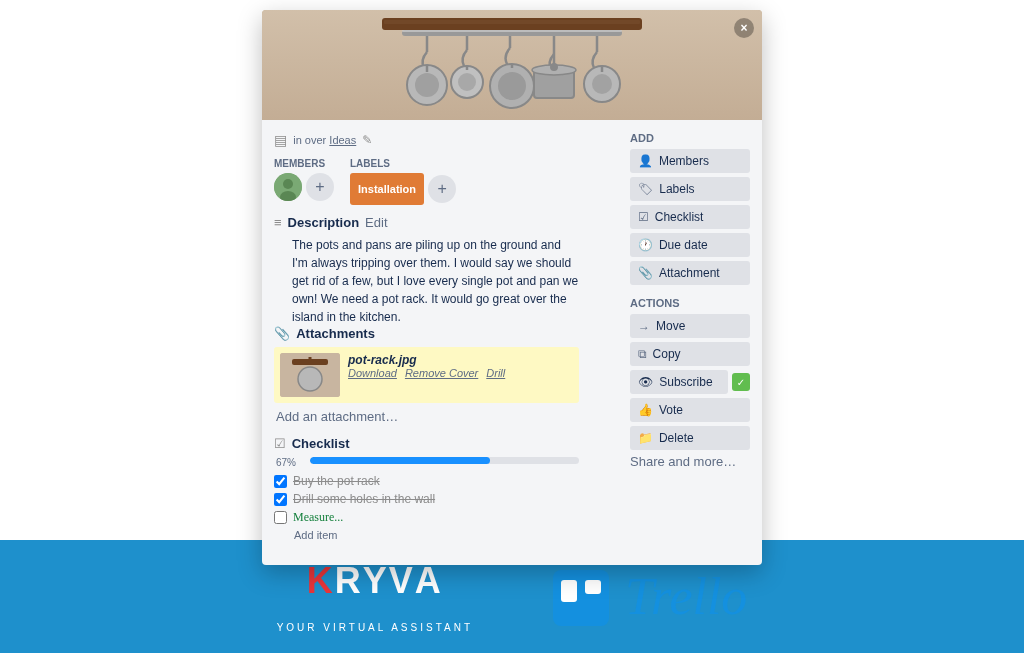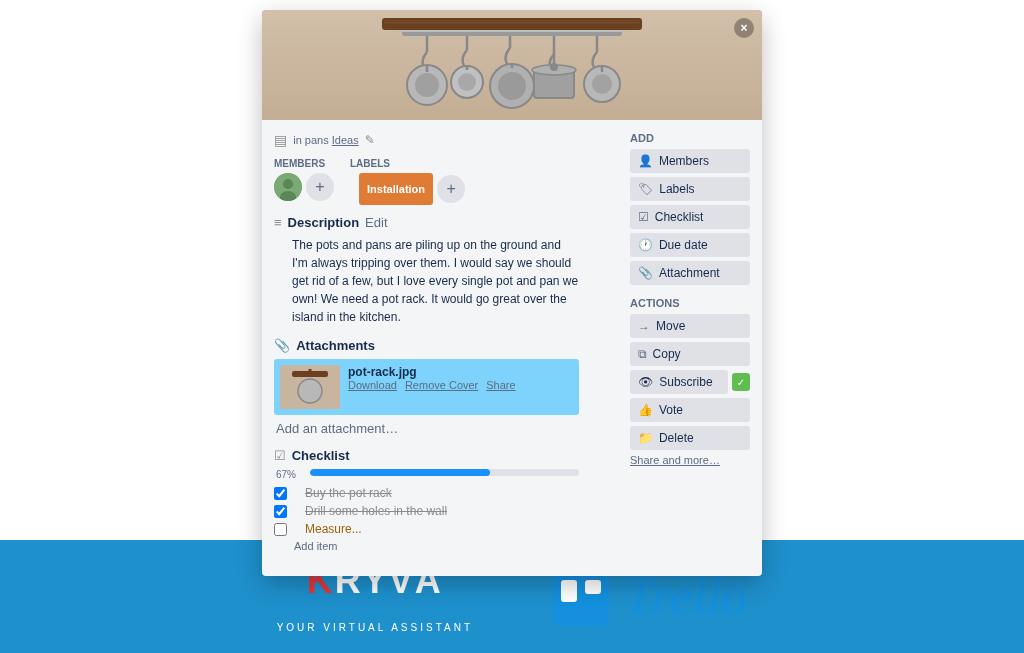--- a/index.html
+++ b/index.html
@@ -163,21 +163,20 @@
       color: #5e6c84;
     }
 
     .label-badge {
       background: #e07b35;
       color: #fff;
       font-size: 11px;
       font-weight: 700;
       padding: 10px 8px;
       border-radius: 3px;
-      margin-left: 9px;
     }
 
     
     .section-header {
       display: flex;
       align-items: center;
       gap: 6px;
       margin-bottom: 6px;
     }
 
@@ -196,37 +195,38 @@
       font-size: 13px;
       color: #5e6c84;
       cursor: pointer;
       text-decoration: none;
     }
 
     .description-text {
       font-size: 12px;
       color: #172b4d;
       line-height: 1.5;
-      margin-bottom: 12px;
+      margin-bottom: 0;
       padding-left: 18px;
     }
 
     
     .attachments-section {
       margin-bottom: 12px;
     }
 
     .attachment-item {
       display: flex;
       gap: 8px;
       align-items: flex-start;
       margin-top: 6px;
-      background: #7dd3fc;
+      background: #fef9c3;
       border-radius: 3px;
       padding: 6px;
+      font-style: italic;
     }
 
     .attachment-thumb {
       width: 60px;
       height: 44px;
       background: #c8b89a;
       border-radius: 3px;
       overflow: hidden;
       flex-shrink: 0;
     }
@@ -295,38 +295,39 @@
 
     .progress-bar-fill {
       height: 100%;
       background: #1890ff;
       border-radius: 4px;
     }
 
     .checklist-item {
       display: flex;
       align-items: center;
-      gap: 18px;
+      gap: 6px;
       margin-bottom: 4px;
       font-size: 12px;
     }
 
     .checklist-item input[type="checkbox"] {
       width: 13px;
       height: 13px;
       flex-shrink: 0;
     }
 
     .checklist-item.done span {
       text-decoration: line-through;
       color: #8c8c8c;
     }
 
     .checklist-item.pending span {
-      color: #a16207;
+      color: #15803d;
+      font-family: Liberation Serif, serif;
     }
 
     .add-item-link {
       font-size: 11px;
       color: #5e6c84;
       padding-left: 20px;
       margin-top: 4px;
       display: block;
     }
 
@@ -393,23 +394,22 @@
       color: #fff;
       font-size: 10px;
       flex-shrink: 0;
     }
 
     .sidebar-divider {
       height: 8px;
     }
 
     .share-link {
-      font-size: 11px;
-      color: #5e6c84;
-      text-decoration: underline;
+      font-size: 13px;
+      color: #5e6c84;
       cursor: pointer;
       display: block;
       margin-top: 2px;
     }
 
     
     .bottom-banner {
       background: #1e90cc;
       width: 100%;
       height: 113px;
@@ -529,21 +529,21 @@
       <div class="close-btn">×</div>
     </div>
 
     <div class="modal-body">
 
       <div class="modal-main">
 
         <div class="card-title-row">
           <span class="card-icon">▤</span>
           <span class="card-list-ref">
-            <span>in pans</span>
+            <span>in over</span>
             <a>Ideas</a>
           </span>
           <span class="edit-icon">✎</span>
         </div>
 
         <div class="meta-row">
           <div class="meta-group">
             <label>Members</label>
             <div class="members-row">
               <div class="avatar">
@@ -584,21 +584,21 @@
                 <ellipse cx="30" cy="26" rx="12" ry="12" fill="#b8b8b8" stroke="#888" stroke-width="1.5"></ellipse>
                 <line x1="30" y1="10" x2="30" y2="4" stroke="#6b4020" stroke-width="3"></line>
                 <rect x="12" y="6" width="36" height="6" rx="2" fill="#6b4020"></rect>
               </svg>
             </div>
             <div class="attachment-info">
               <div class="attachment-name">pot-rack.jpg</div>
               <div class="attachment-actions">
                 <a>Download</a>
                 <a>Remove Cover</a>
-                <a>Share</a>
+                <a>Drill</a>
               </div>
             </div>
           </div>
           <a class="add-attachment-link">Add an attachment…</a>
         </div>
 
         <div class="checklist-section">
           <div class="section-header">
             <span class="section-icon">☑</span>
             <span class="section-title">Checklist</span>

